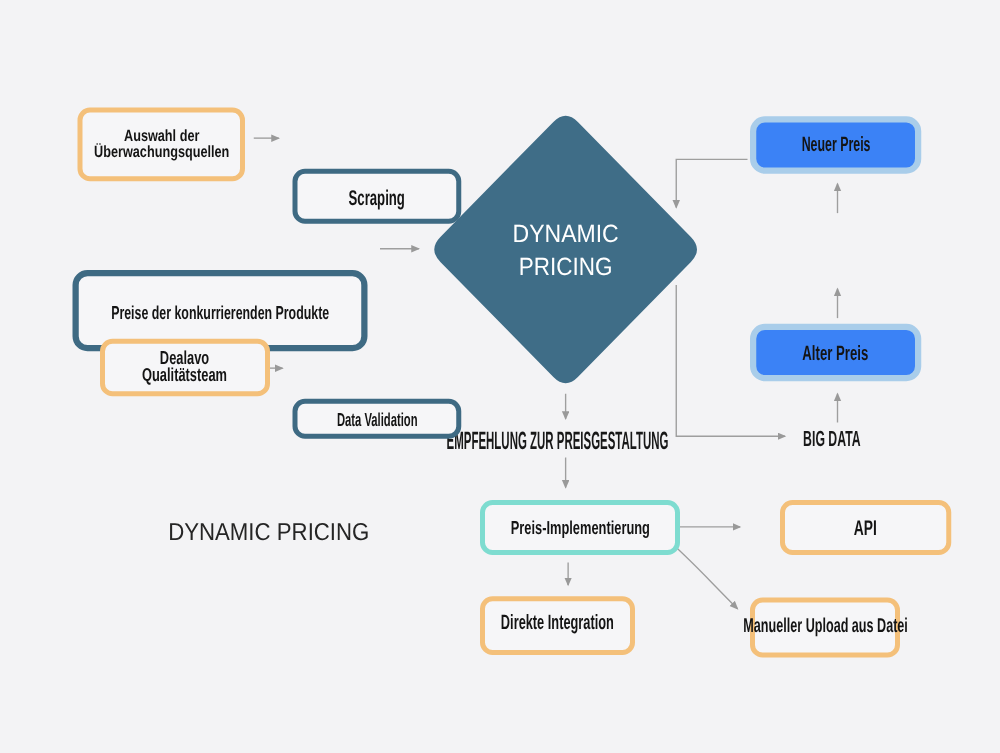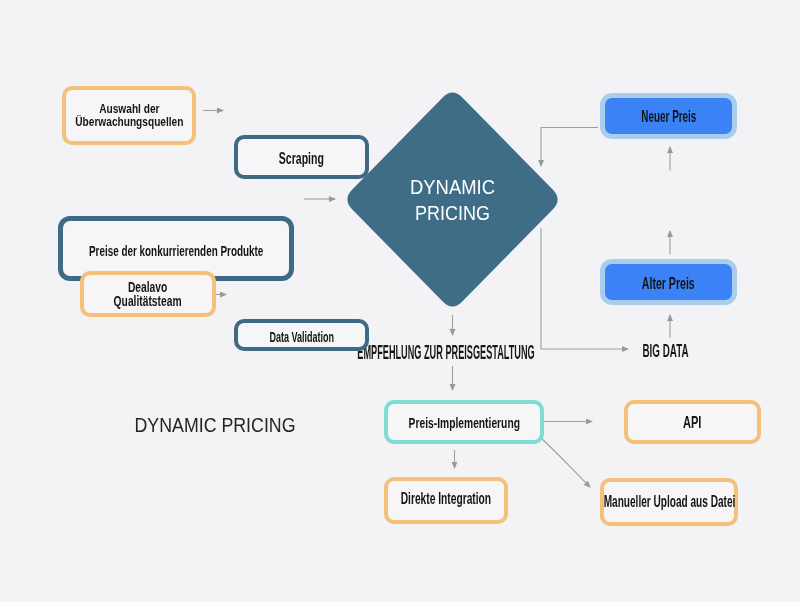--- a/index.html
+++ b/index.html
@@ -77,16 +77,16 @@
 
   <div class="box mint" style="left:384px;top:399.5px;width:160px;height:44px;font-size:15px;">
       <span style="transform:translateY(1px) scaleX(0.685);">Preis-Implementierung</span>
     </div>
   <div class="box orange" style="left:600px;top:400px;width:137px;height:43.5px;font-size:17px;margin-left:24px;">
       <span style="transform:translateY(1px) scaleX(0.65);">API</span>
     </div>
   <div class="box orange" style="left:384px;top:476.5px;width:124px;height:47px;font-size:16.5px;">
       <span style="transform:translateY(-1.7px) scaleX(0.62);">Direkte Integration</span>
     </div>
-  <div class="box orange" style="left:600px;top:478px;width:138px;height:48px;font-size:16px;">
+  <div class="box orange" style="left:600px;top:478px;width:120px;height:48px;font-size:16px;">
       <span style="transform:translateY(-1.5px) scaleX(0.63);">Manueller Upload aus Datei</span>
     </div>
 </div>
 
 </body></html>

